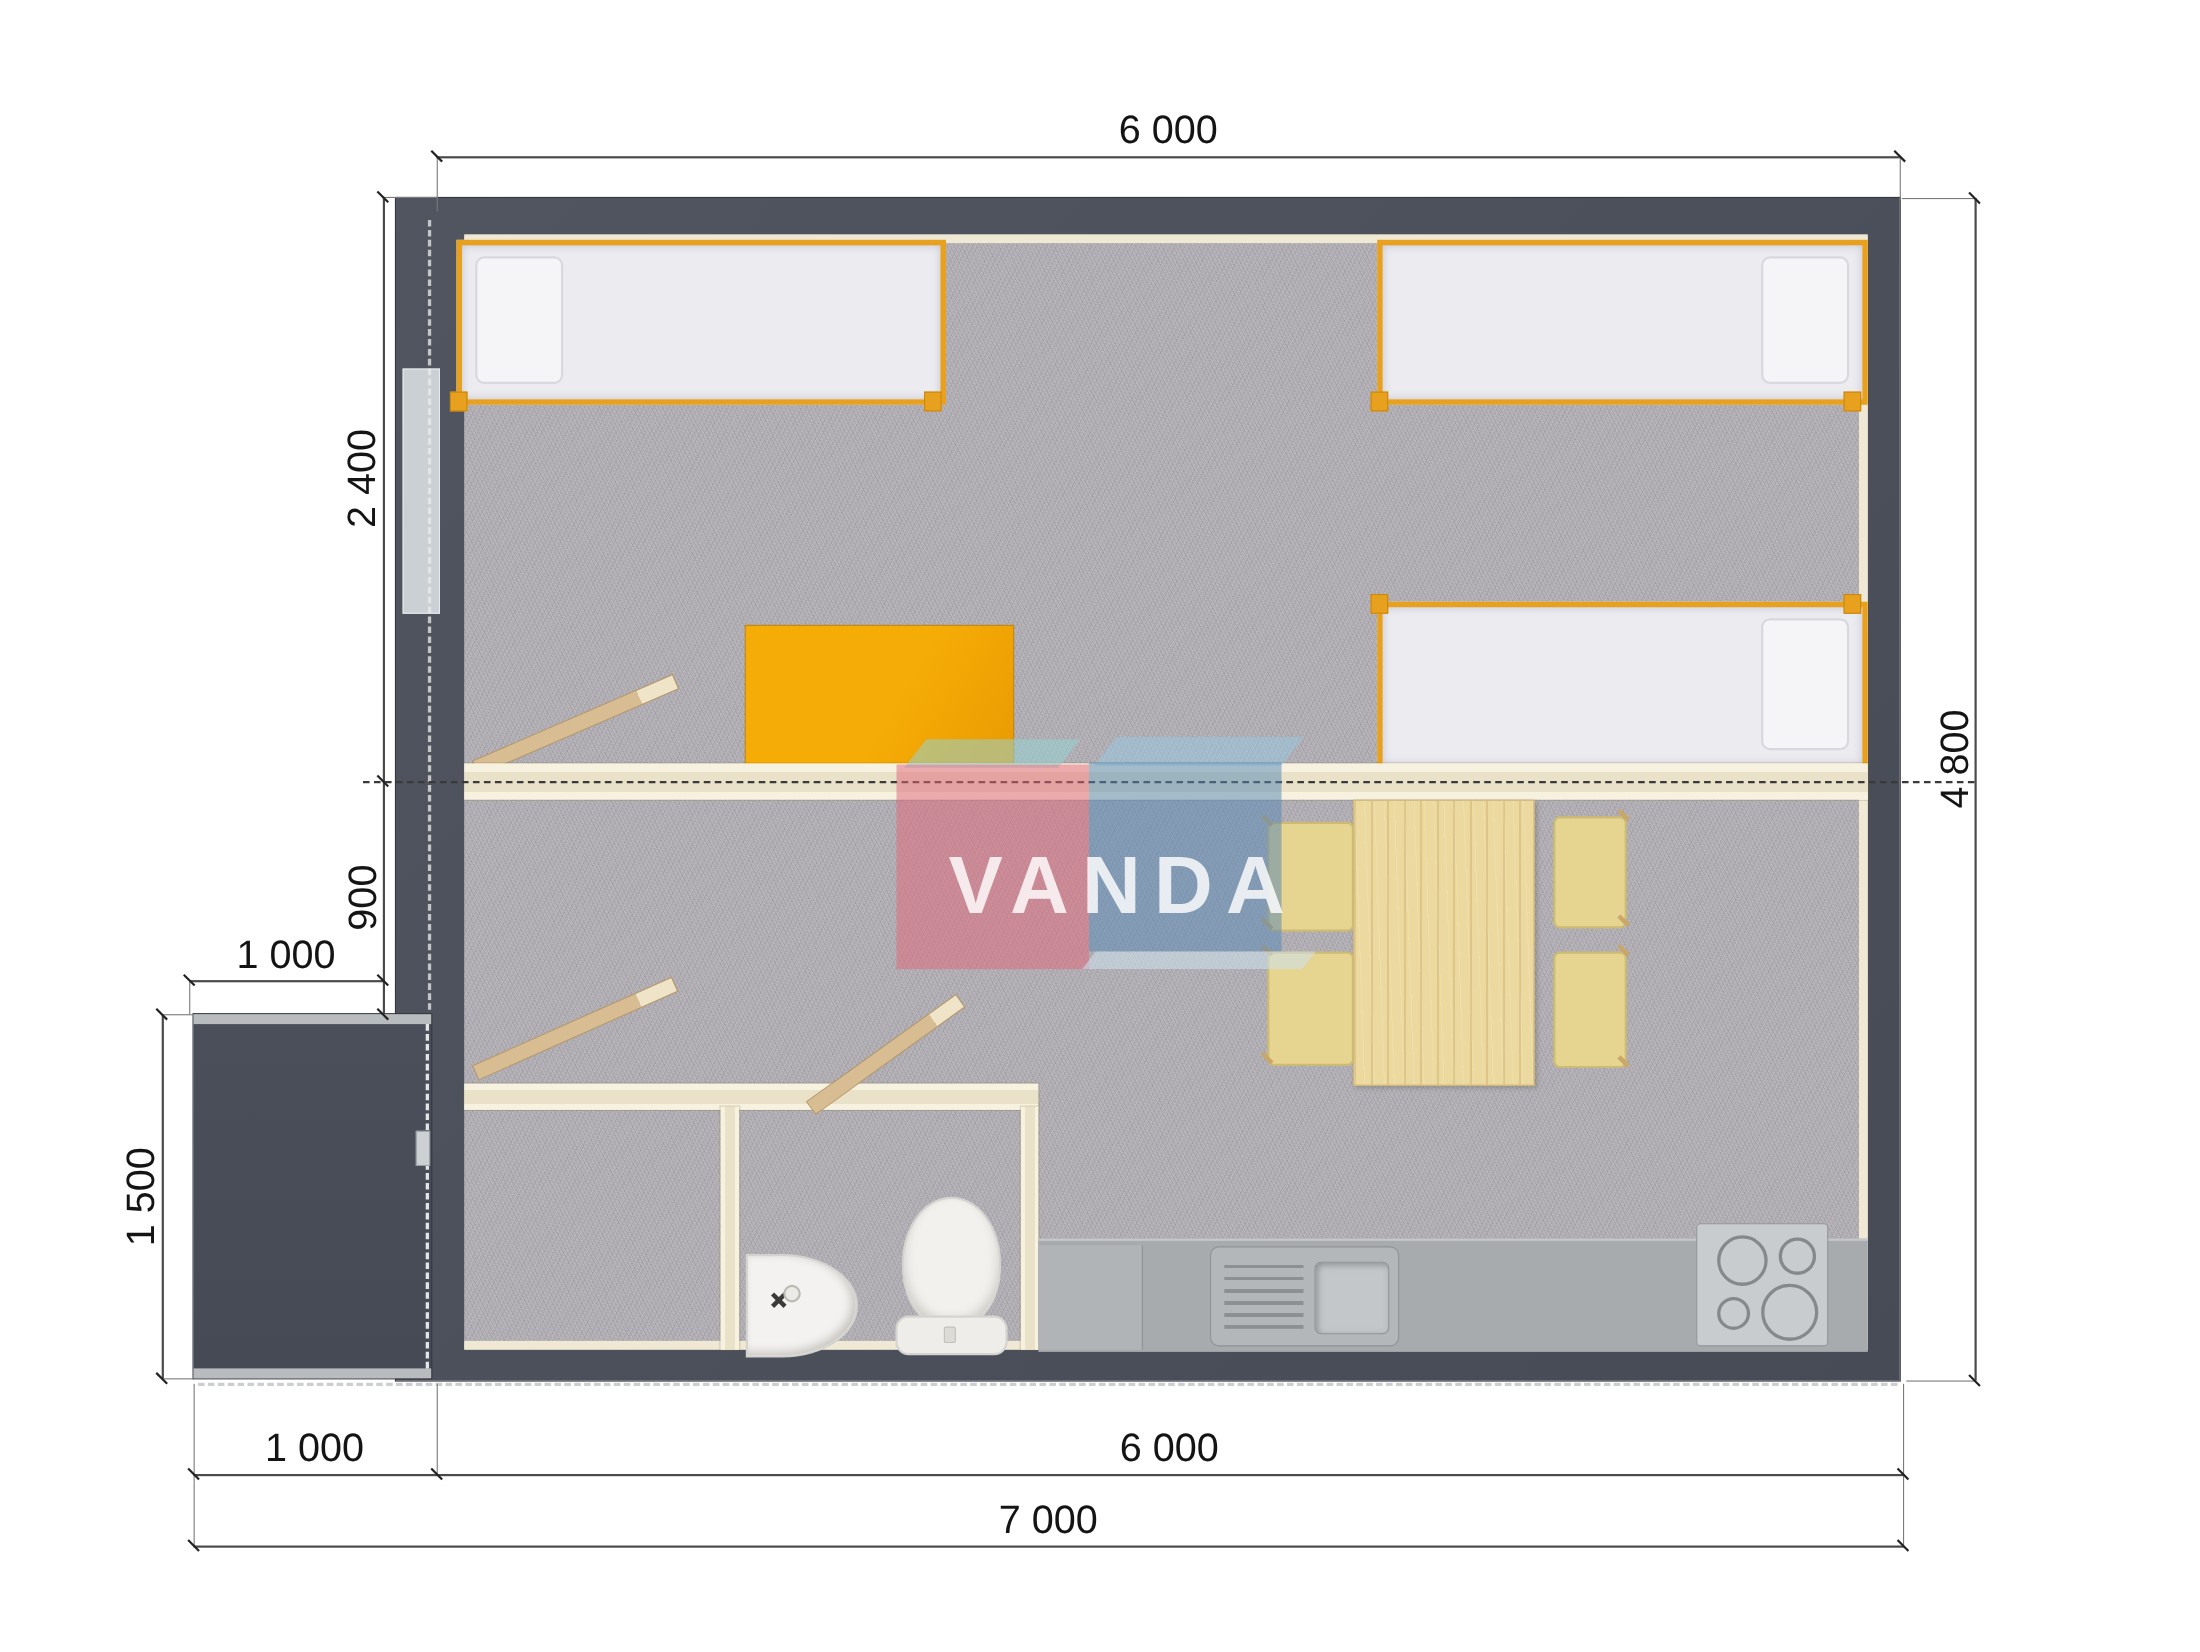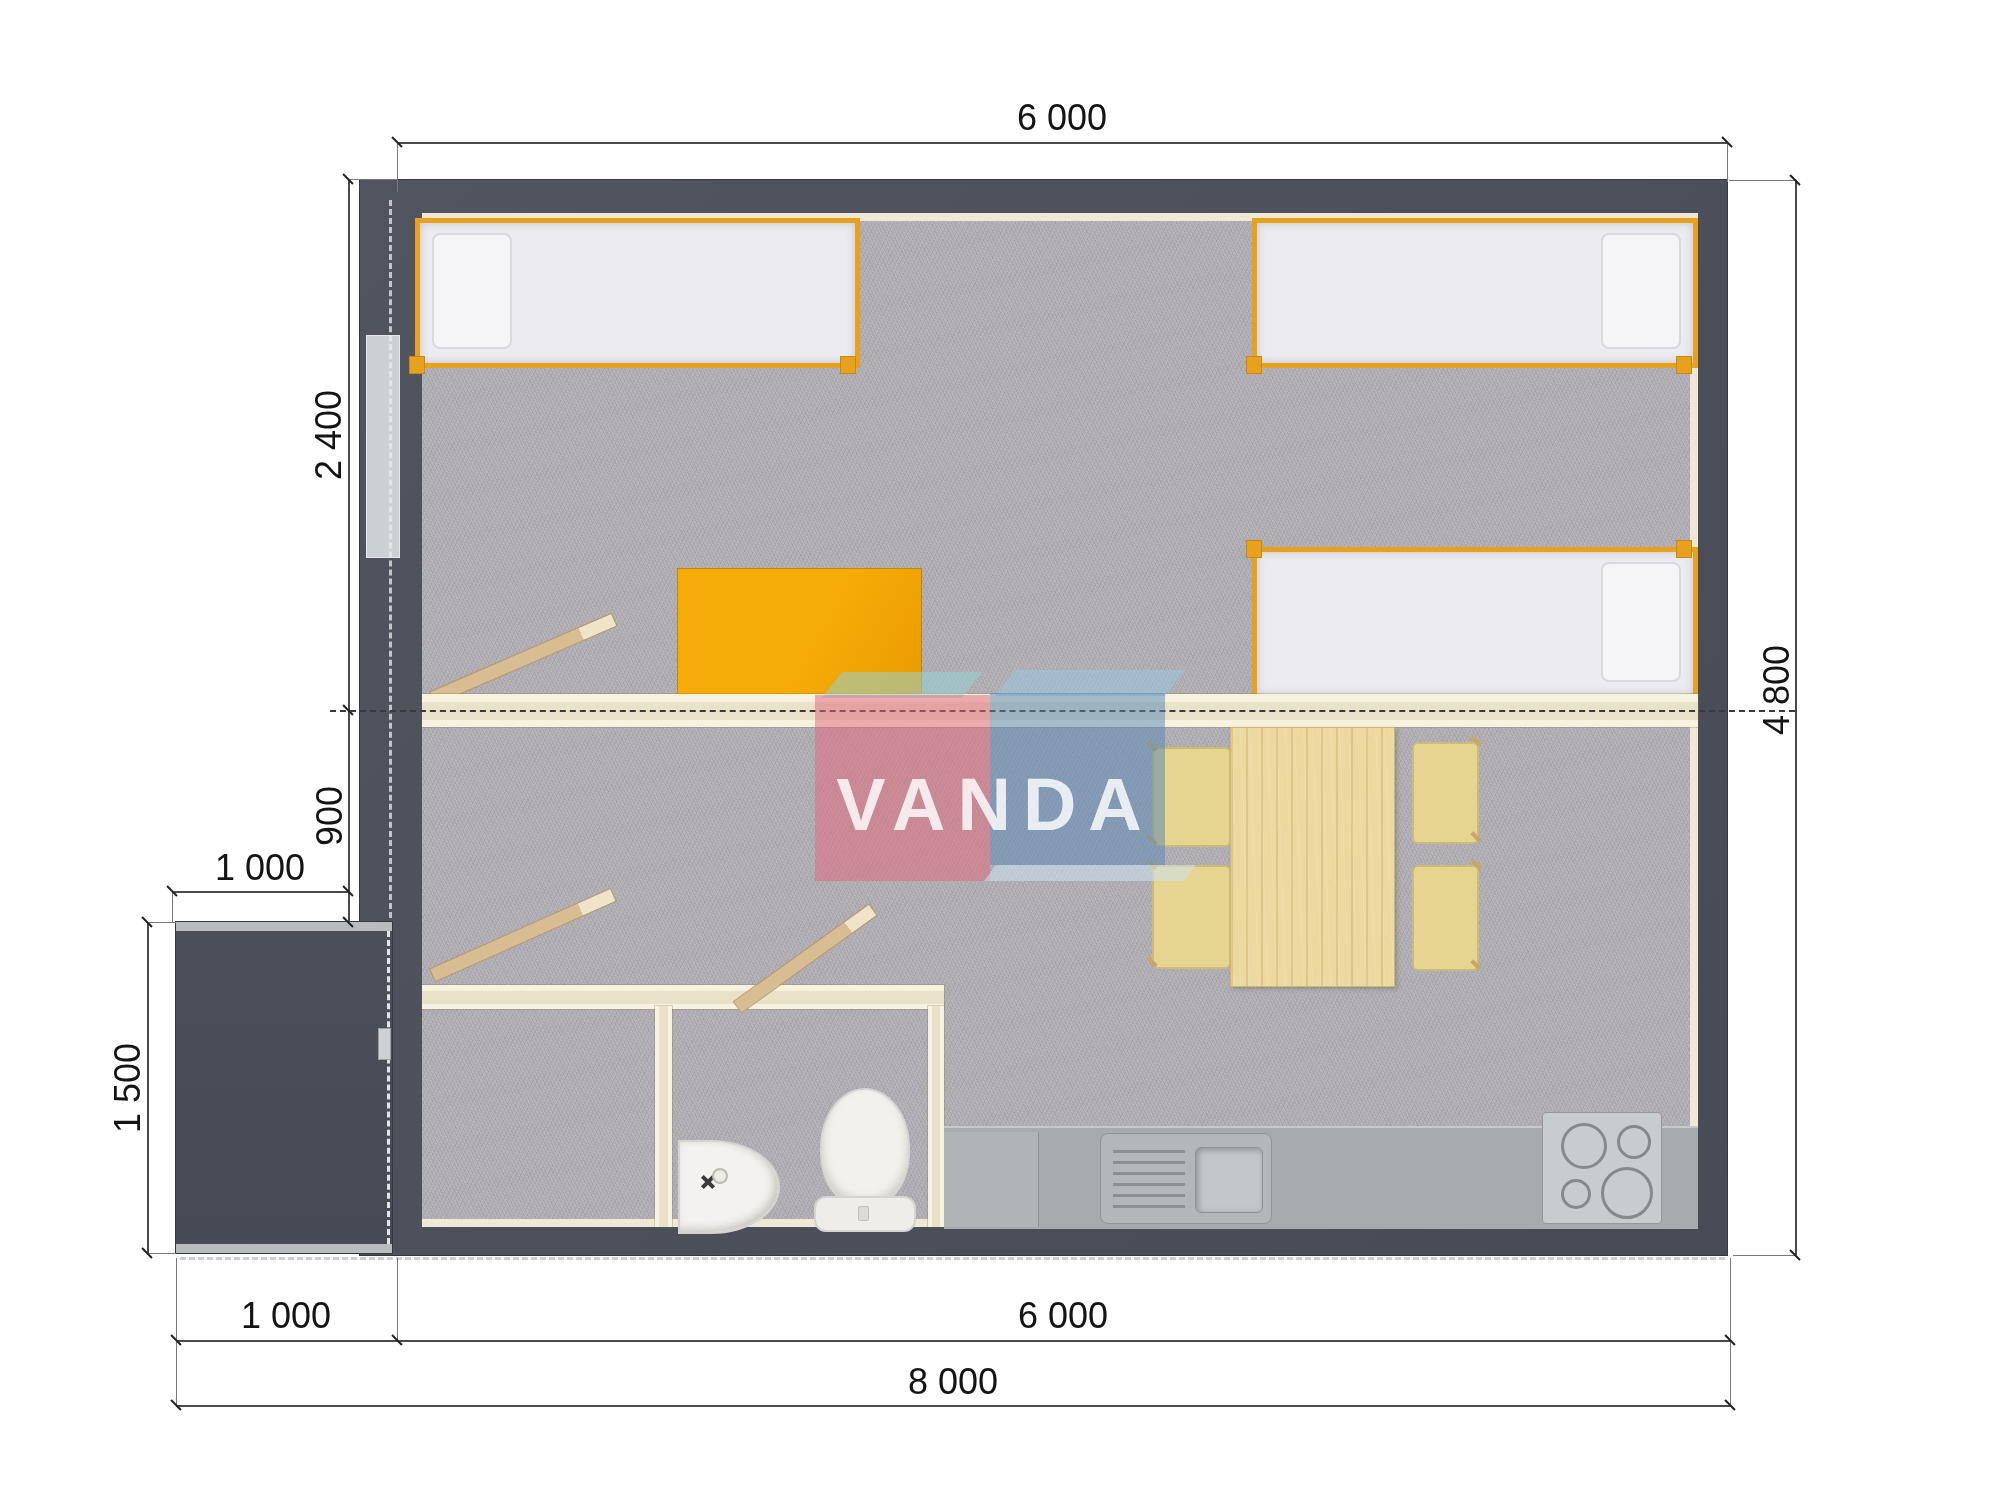--- a/index.html
+++ b/index.html
@@ -173,23 +173,23 @@
   <div class="extline" style="left:1730px;top:1258px;width:1px;height:147px;"></div>
   <div class="tick" style="left:169px;top:1339px;"></div>
   <div class="tick" style="left:390px;top:1339px;"></div>
   <div class="tick" style="left:1723px;top:1339px;"></div>
   <div class="dimlabel" style="left:211px;top:1296px;width:150px;">1 000</div>
   <div class="dimlabel" style="left:963px;top:1296px;width:200px;">6 000</div>
 
   <div class="dimline" style="left:176px;top:1405px;width:1555px;height:2px;"></div>
   <div class="tick" style="left:169px;top:1404px;"></div>
   <div class="tick" style="left:1723px;top:1404px;"></div>
-  <div class="dimlabel" style="left:853px;top:1362px;width:200px;">8 000</div>
+  <div class="dimlabel" style="left:853px;top:1362px;width:200px;">7 000</div>
 
   <div class="wm-box" style="left:832px;top:672px;width:140px;height:26px;background:rgba(150,210,210,.55);transform:skewX(-38deg);"></div>
   <div class="wm-box" style="left:815px;top:695px;width:175px;height:186px;background:rgba(224,104,122,.52);"></div>
   <div class="wm-box" style="left:1005px;top:670px;width:170px;height:26px;background:rgba(150,200,225,.5);transform:skewX(-38deg);"></div>
   <div class="wm-box" style="left:990px;top:693px;width:175px;height:172px;background:rgba(88,136,180,.52);"></div>
   <div class="wm-box" style="left:990px;top:865px;width:200px;height:16px;background:rgba(205,225,238,.55);transform:skewX(-38deg);"></div>
-  <div class="abs" style="left:810px;top:762px;width:370px;text-align:center;font-size:74px;font-weight:bold;
+  <div class="abs" style="left:810px;top:762px;width:370px;text-align:right;font-size:74px;font-weight:bold;
               letter-spacing:12px;color:rgba(255,255,255,.82);font-family:'Liberation Sans',sans-serif;">VANDA</div>
 
 </div>
 
 </body></html>

